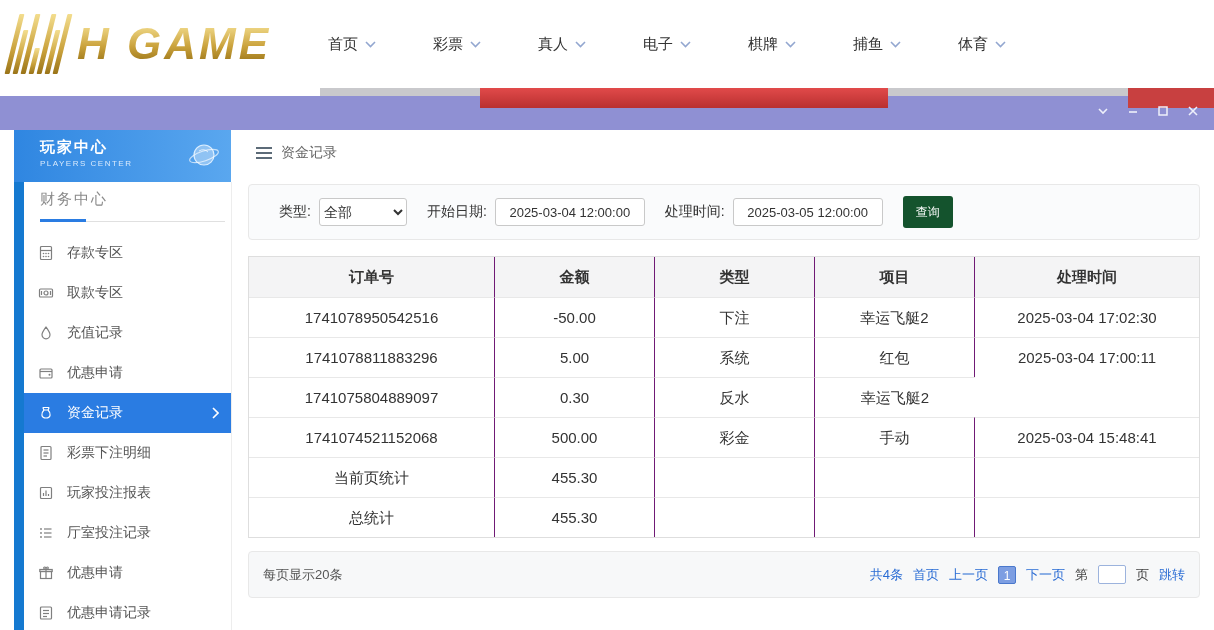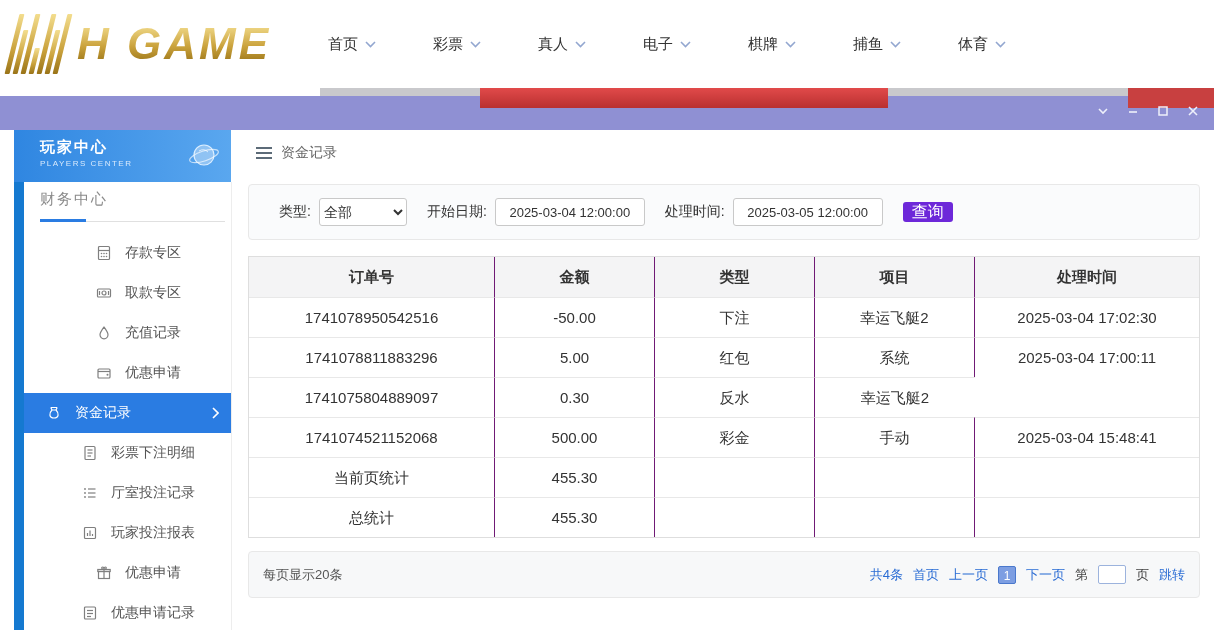--- a/index.html
+++ b/index.html
@@ -41,22 +41,22 @@
     background:linear-gradient(90deg,#2f86e1,#5aa7ef); padding:8px 0 16px 26px; z-index:2; }
   .sidebar-title { font-size:15px; font-weight:bold; color:#fff; letter-spacing:2px; }
   .sidebar-subtitle { font-size:8px; color:#d9eafc; letter-spacing:1.5px; margin-top:2px; }
   .globe { position:absolute; right:10px; top:9px; }
 
   .finance-title { position:absolute; left:26px; top:60px; font-size:15px; color:#8a8a8a; letter-spacing:2px; }
   .finance-line { position:absolute; left:26px; top:91px; width:185px; height:1px; background:#e0e0e0; }
   .finance-line-accent { position:absolute; left:26px; top:89px; width:46px; height:3px; background:#2a7ce2; }
 
   .menu { position:absolute; left:10px; top:103px; width:207px; }
-  .menu-item { height:40px; display:flex; align-items:center; padding-left:22px; gap:13px;
-    font-size:14px; color:#555; cursor:pointer;justify-content:center; }
+  .menu-item { height:40px; display:flex; align-items:center; padding-left:14px; gap:13px;
+    font-size:14px; color:#555; cursor:pointer; }
   .menu-item svg { opacity:.75; flex:0 0 auto; }
   .menu-item.active { background:#2a7ce2; color:#fff; width:207px; }
   .menu-item.active svg { opacity:1; }
   .menu-item .chev { margin-left:auto; margin-right:12px; opacity:1; }
 
   
   .main { position:absolute; left:218px; top:0; width:982px; height:500px; background:#fff; }
   .breadcrumb { position:absolute; left:24px; top:14px; display:flex; align-items:center; gap:9px; color:#666; font-size:14px; }
   .hamburger { width:16px; height:12px; position:relative; cursor:pointer; }
   .hamburger i, .hamburger i::before, .hamburger i::after { position:absolute; left:0; width:16px; height:2px; background:#5c6b78; content:""; display:block; }
@@ -64,22 +64,22 @@
   .hamburger i::before { top:5px; }
   .hamburger i::after { top:10px; }
 
   .filter { position:absolute; left:16px; top:54px; width:952px; height:56px; background:#fafbfc;
     border:1px solid #e8e8e8; border-radius:4px; display:flex; align-items:center; padding:0 30px; font-size:14px; color:#333; }
   .filter .lbl { margin-right:8px; white-space:nowrap; }
   .filter select { width:88px; height:28px; border:1px solid #c9c9c9; border-radius:3px; background:#fff;
     font-size:14px; color:#333; margin-right:20px; font-family:"Liberation Sans", sans-serif; }
   .filter input { width:150px; height:28px; border:1px solid #c9c9c9; border-radius:3px; background:#fff;
     font-size:13px; color:#333; text-align:center; margin-right:20px; font-family:"Liberation Sans", sans-serif; }
-  .btn-query { width:50px; height:20px; background:#6d28d9; color:#fff; border:none; border-radius:3px;
-    font-size:16px; cursor:pointer; font-family:"Liberation Sans", sans-serif; }
+  .btn-query { width:50px; height:32px; background:#14532d; color:#fff; border:none; border-radius:3px;
+    font-size:12px; cursor:pointer; font-family:"Liberation Sans", sans-serif; }
 
   .table { position:absolute; left:16px; top:126px; width:952px; border:1px solid #dedede; background:#fff; }
   .t-row { display:grid; grid-template-columns:246px 160px 160px 160px 224px; }
   .t-row > div { height:40px; line-height:40px; text-align:center; font-size:15px; color:#333;
     border-right:1px solid #701a75; overflow:hidden; white-space:nowrap; }
   .t-row > div:last-child { border-right:none; }
   .t-row + .t-row > div { border-top:1px solid #e8e8e8; }
   .t-head > div { background:#f4f4f5; font-weight:600; }
 
   .pager { position:absolute; left:16px; top:421px; width:952px; height:47px; background:#f7f8f9;
@@ -255,37 +255,37 @@
         <svg width="16" height="16" viewBox="0 0 16 16" stroke="currentColor" fill="none" stroke-width="1.2">
           <rect x="3" y="1.5" width="10" height="13" rx="1"></rect>
             <line x1="5.5" y1="5" x2="10.5" y2="5"></line>
             <line x1="5.5" y1="8" x2="10.5" y2="8"></line>
             <line x1="5.5" y1="11" x2="9" y2="11"></line>
         </svg>
         <span>彩票下注明细</span>
       </div>
       <div class="menu-item">
         <svg width="16" height="16" viewBox="0 0 16 16" stroke="currentColor" fill="none" stroke-width="1.2">
+          <rect x="2.5" y="2.5" width="11" height="11" rx="1"></rect>
+            <line x1="5.5" y1="11" x2="5.5" y2="8"></line>
+            <line x1="8" y1="11" x2="8" y2="5.5"></line>
+            <line x1="10.5" y1="11" x2="10.5" y2="9"></line>
+        </svg>
+        <span>玩家投注报表</span>
+      </div>
+      <div class="menu-item">
+        <svg width="16" height="16" viewBox="0 0 16 16" stroke="currentColor" fill="none" stroke-width="1.2">
           <circle cx="3" cy="4" r="0.9" fill="currentColor" stroke="none"></circle>
             <circle cx="3" cy="8" r="0.9" fill="currentColor" stroke="none"></circle>
             <circle cx="3" cy="12" r="0.9" fill="currentColor" stroke="none"></circle>
           <line x1="6" y1="4" x2="13.5" y2="4"></line>
             <line x1="6" y1="8" x2="13.5" y2="8"></line>
             <line x1="6" y1="12" x2="13.5" y2="12"></line>
         </svg>
         <span>厅室投注记录</span>
-      </div>
-      <div class="menu-item">
-        <svg width="16" height="16" viewBox="0 0 16 16" stroke="currentColor" fill="none" stroke-width="1.2">
-          <rect x="2.5" y="2.5" width="11" height="11" rx="1"></rect>
-            <line x1="5.5" y1="11" x2="5.5" y2="8"></line>
-            <line x1="8" y1="11" x2="8" y2="5.5"></line>
-            <line x1="10.5" y1="11" x2="10.5" y2="9"></line>
-        </svg>
-        <span>玩家投注报表</span>
       </div>
       <div class="menu-item">
         <svg width="16" height="16" viewBox="0 0 16 16" stroke="currentColor" fill="none" stroke-width="1.2">
           <rect x="2.5" y="6.5" width="11" height="7"></rect>
             <rect x="1.8" y="4.5" width="12.4" height="2"></rect>
             <line x1="8" y1="4.5" x2="8" y2="13.5"></line>
             <path d="M8 4.5 C5.5 4.5 5 2 6.8 2 C8 2 8 4.5 8 4.5 C8 4.5 8 2 9.2 2 C11 2 10.5 4.5 8 4.5 Z"></path>
         </svg>
         <span>优惠申请</span>
       </div>
@@ -331,22 +331,22 @@
         <div class="t-row">
           <div>1741078950542516</div>
           <div>-50.00</div>
           <div>下注</div>
           <div>幸运飞艇2</div>
           <div>2025-03-04 17:02:30</div>
         </div>
         <div class="t-row">
           <div>1741078811883296</div>
           <div>5.00</div>
+          <div>系统</div>
           <div>红包</div>
-          <div>系统</div>
           <div>2025-03-04 17:00:11</div>
         </div>
         <div class="t-row">
           <div>1741075804889097</div>
           <div>0.30</div>
           <div>反水</div>
           <div>幸运飞艇2</div>
         </div>
         <div class="t-row">
           <div>1741074521152068</div>

